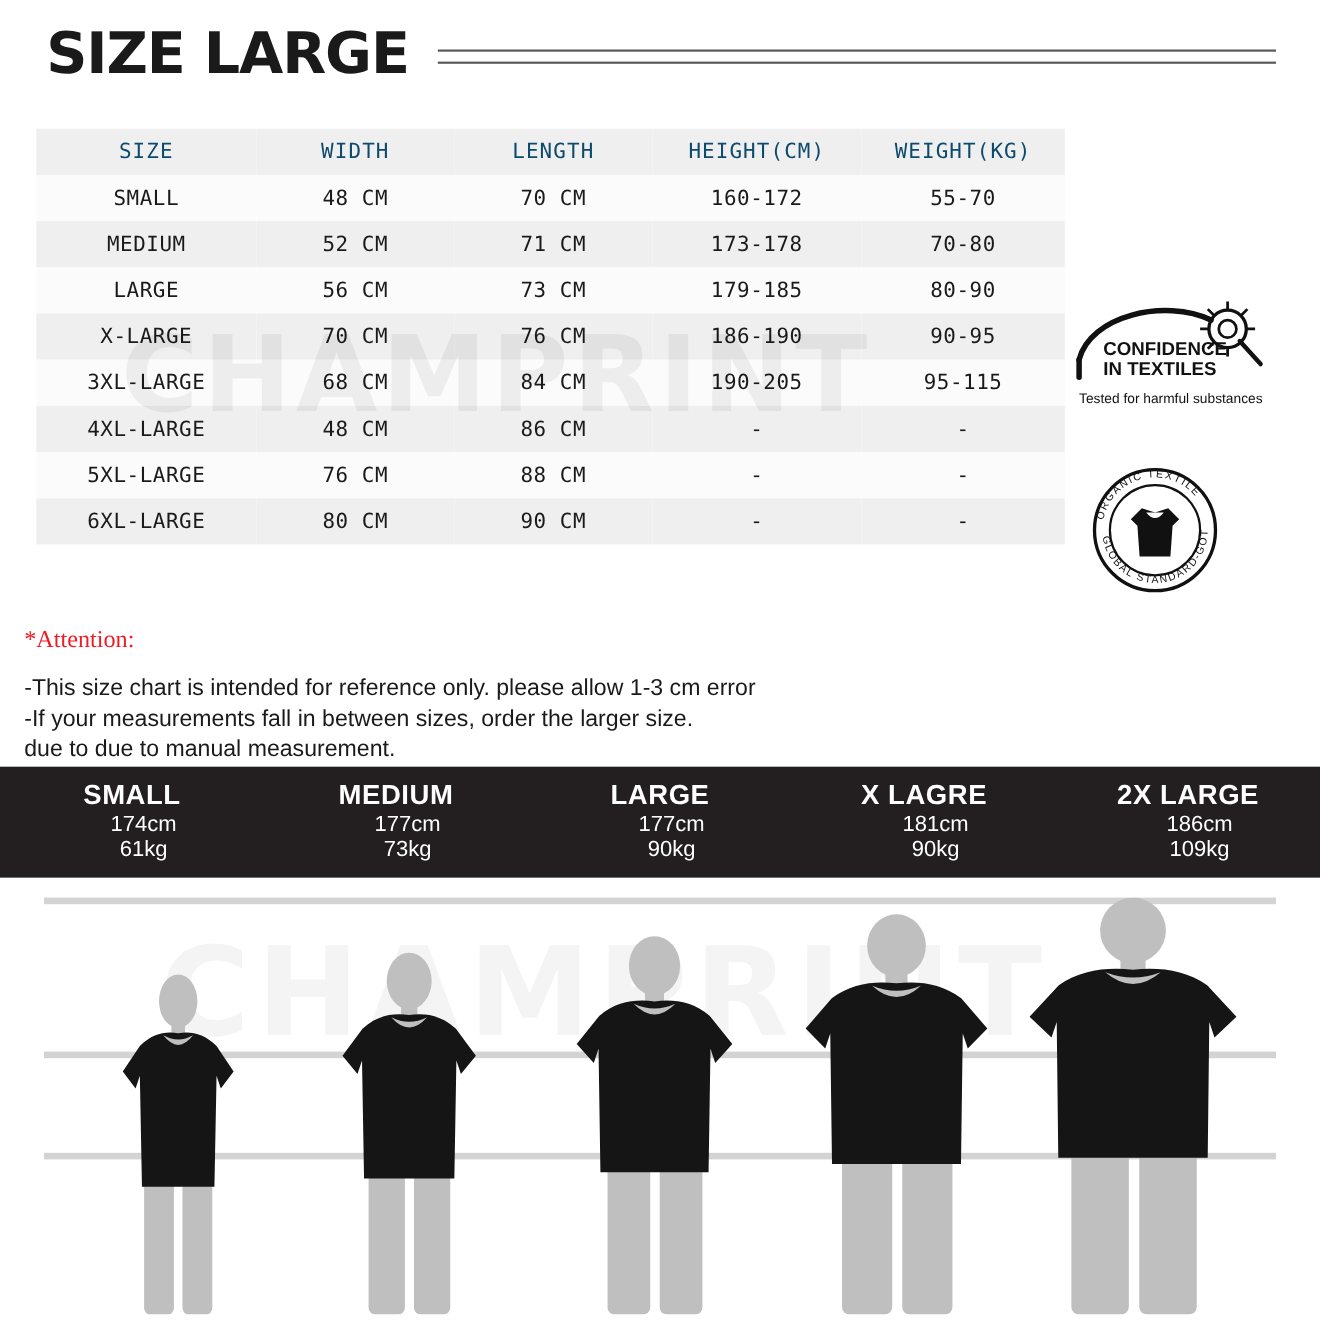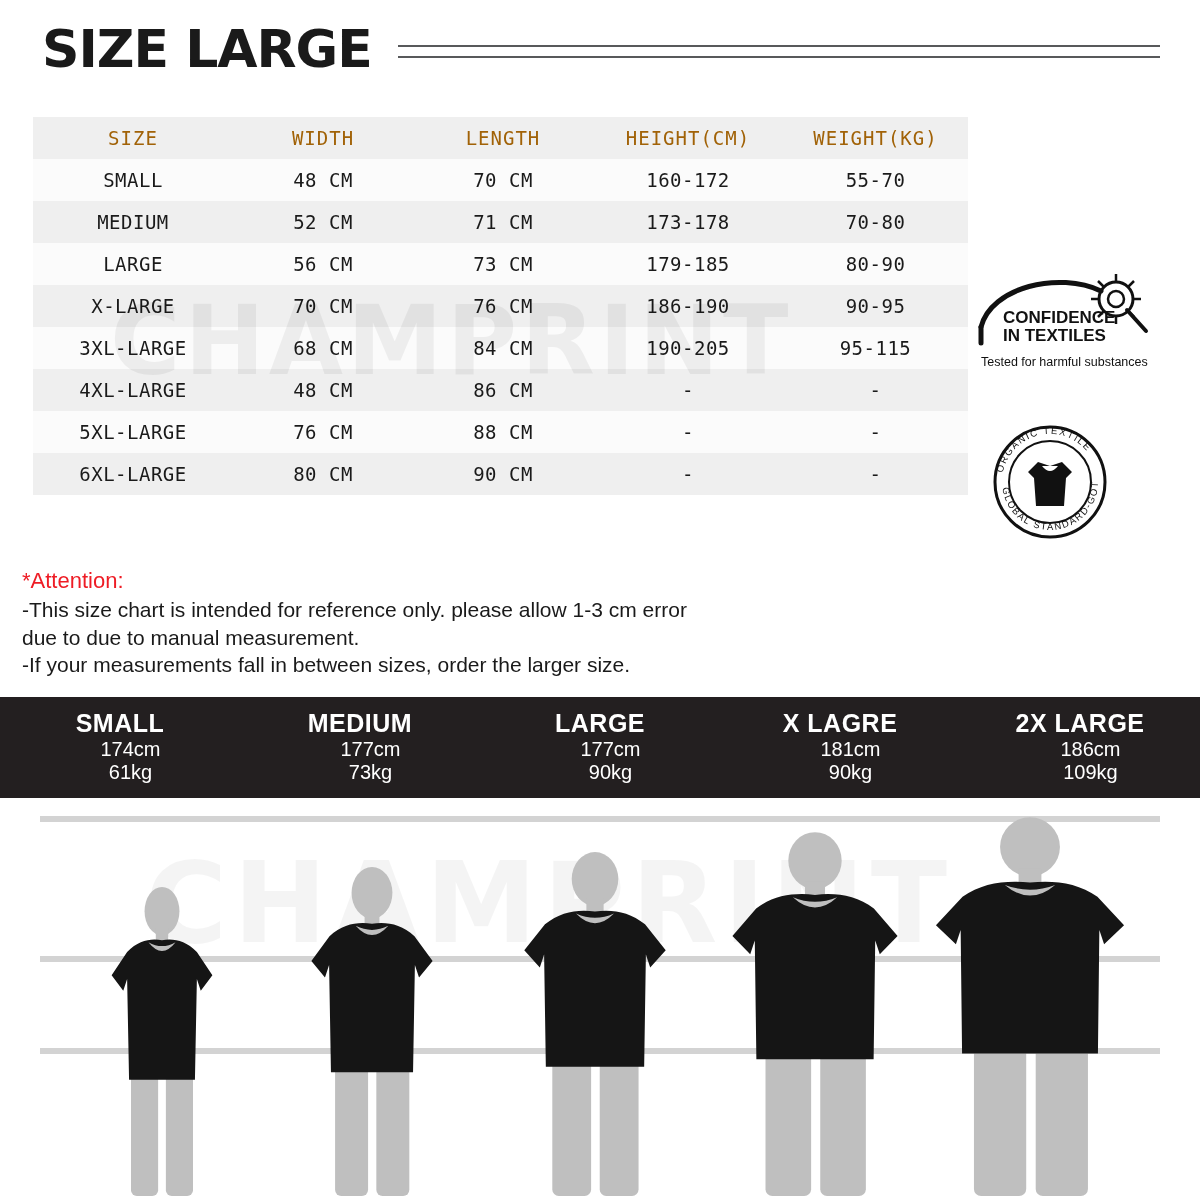--- a/index.html
+++ b/index.html
@@ -38,21 +38,21 @@
   table.size-table { border-collapse:collapse; width:935px; }
   table.size-table td {
     font-family:"DejaVu Sans Mono", monospace;
     font-size:19px;
     text-align:center;
     height:42px;
     color:#1a1a1a;
     letter-spacing:0.5px;
   }
   table.size-table tr.head td {
-    color:#a16207; font-size:19px; letter-spacing:1px;
+    color:#0c4a6e; font-size:19px; letter-spacing:1px;
   }
   table.size-table tr:nth-child(odd) { background:#efefef; }
   table.size-table tr:nth-child(even) { background:#fbfbfb; }
   .col-size { width:200px; }
   .col-width { width:180px;margin-top:48px; }
   .col-length { width:180px; }
   .col-height { width:190px; }
   .col-weight { width:185px; }
 
   
@@ -77,22 +77,22 @@
     font-family:"Liberation Sans", sans-serif;
     font-size:12.5px; color:#111;
   }
   .gots { position:absolute; left:25px; top:155px; width:140px; height:120px; }
 
   
   .attention {
     position:absolute; left:22px; top:568px; width:950px;
   }
   .attn-title {
-    color:#ee1c25; font-size:22px; font-family:Liberation Sans, sans-serif;
-    margin-bottom:2px;
+    color:#ee1c25; font-size:22px; font-family:Liberation Serif, serif;
+    margin-bottom:18px;
   }
   .attn-line {
     color:#1a1a1a; font-size:21px; font-family:"Liberation Sans", sans-serif;
     line-height:1.32;
   }
 
   
   .band {
     position:absolute; left:0; top:697px; width:1200px; height:101px;
     background:#231f20; display:flex;
@@ -250,22 +250,22 @@
       <text font-family="Liberation Sans, sans-serif" font-size="9.5" fill="#111" letter-spacing="1.6">
         <textPath href="#arcBot" startOffset="4%">GLOBAL        STANDARD-GOTS</textPath>
       </text>
     </svg>
   </div>
 </div>
 
 <div class="attention">
   <div class="attn-title">*Attention:</div>
   <div class="attn-line">-This size chart is intended for reference only. please allow 1-3 cm error</div>
+  <div class="attn-line">-If your measurements fall in between sizes, order the larger size.</div>
   <div class="attn-line">due to due to manual measurement.</div>
-  <div class="attn-line">-If your measurements fall in between sizes, order the larger size.</div>
 </div>
 
 <div class="band" id="model-band">
     <div class="band-col">
       <div class="bsize">SMALL</div>
       <div class="bmeas">174cm</div>
       <div class="bmeas">61kg</div>
     </div>
     <div class="band-col">
       <div class="bsize">MEDIUM</div>

